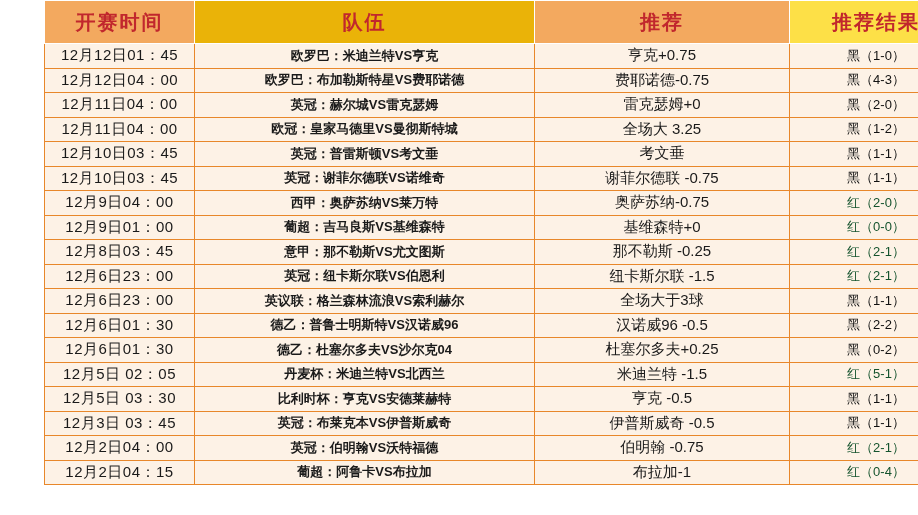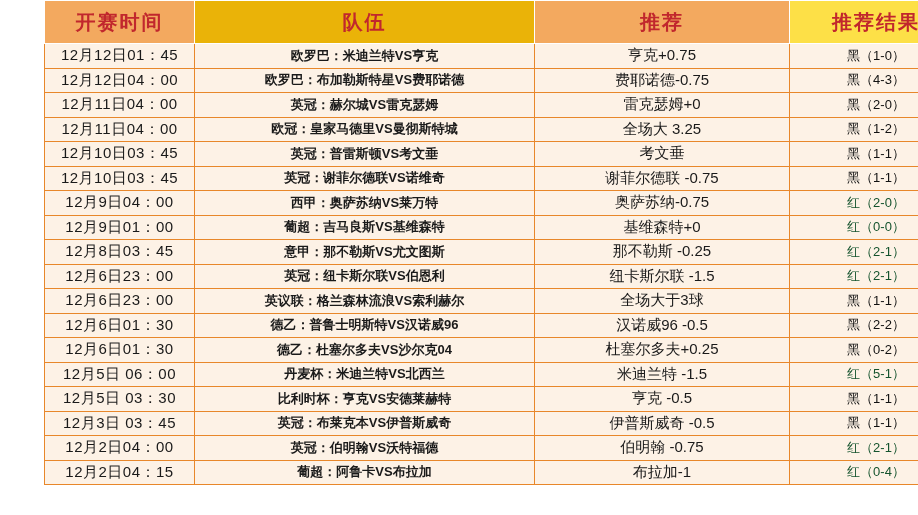--- a/index.html
+++ b/index.html
@@ -168,21 +168,21 @@
           <td class="rec">汉诺威96 -0.5</td>
           <td class="result lose">黑（2-2）</td>
         </tr>
         <tr>
           <td class="time">12月6日01：30</td>
           <td class="teams">德乙：杜塞尔多夫VS沙尔克04</td>
           <td class="rec">杜塞尔多夫+0.25</td>
           <td class="result lose">黑（0-2）</td>
         </tr>
         <tr>
-          <td class="time">12月5日 06：00</td>
+          <td class="time">12月5日 02：05</td>
           <td class="teams">丹麦杯：米迪兰特VS北西兰</td>
           <td class="rec">米迪兰特 -1.5</td>
           <td class="result win">红（5-1）</td>
         </tr>
         <tr>
           <td class="time">12月5日 03：30</td>
           <td class="teams">比利时杯：亨克VS安德莱赫特</td>
           <td class="rec">亨克 -0.5</td>
           <td class="result lose">黑（1-1）</td>
         </tr>

